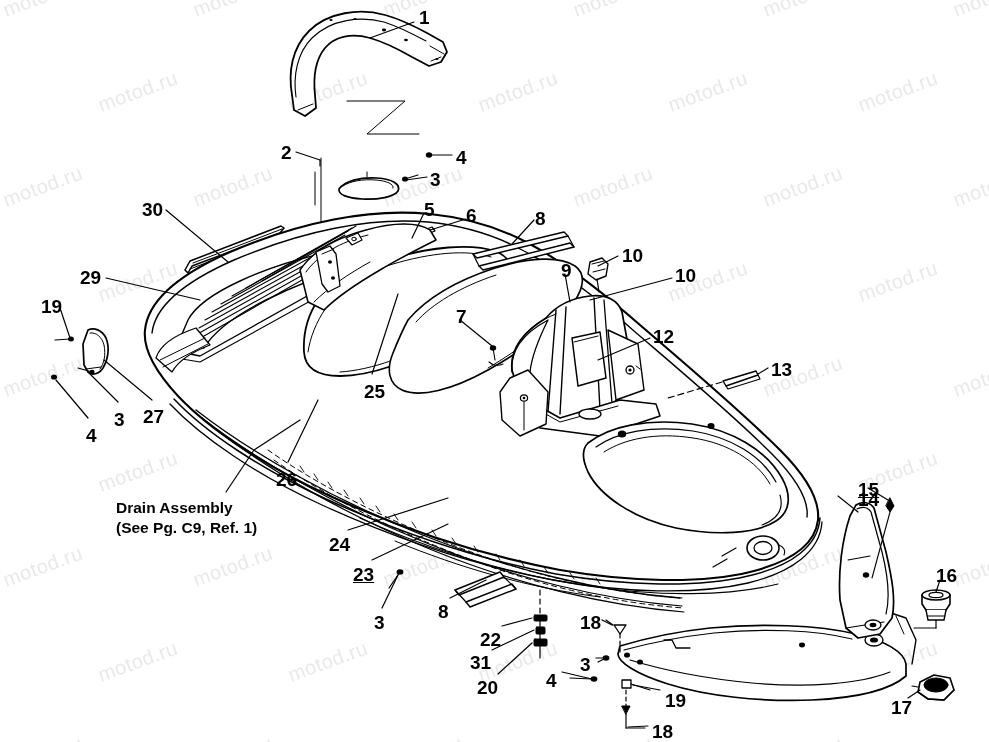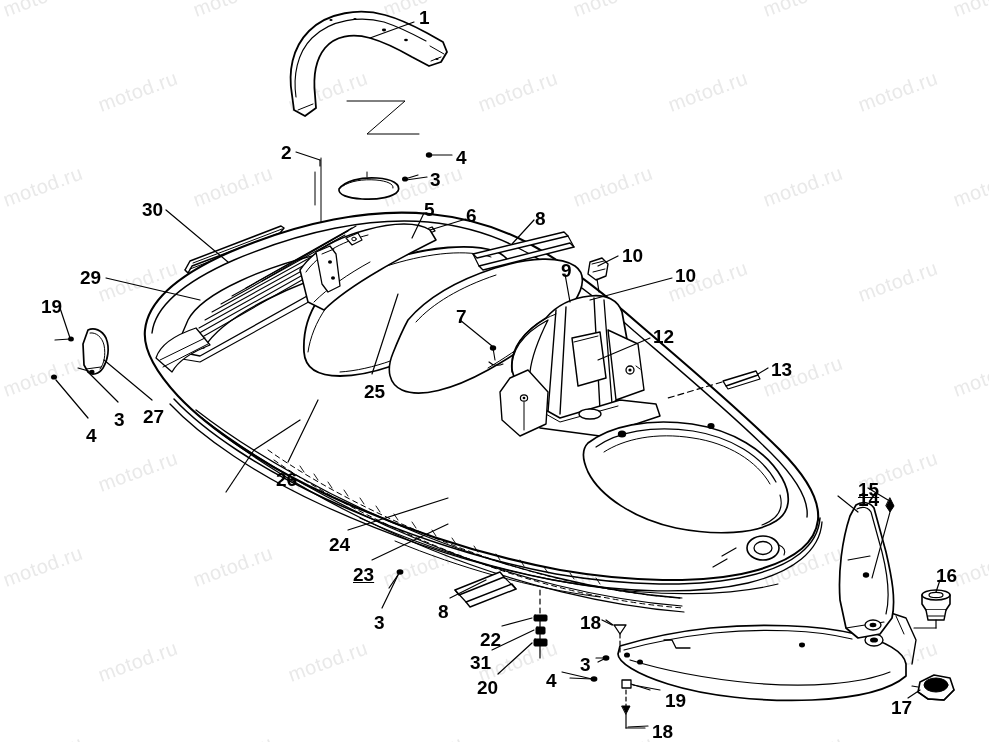--- a/index.html
+++ b/index.html
@@ -641,15 +641,19 @@
       <div class="callout" style="left: 438px; top: 602px;">8</div>
       <div class="callout" style="left: 580px; top: 613px;">18</div>
       <div class="callout" style="left: 480px; top: 630px;">22</div>
       <div class="callout" style="left: 470px; top: 653px;">31</div>
       <div class="callout" style="left: 580px; top: 655px;">3</div>
       <div class="callout" style="left: 477px; top: 678px;">20</div>
       <div class="callout" style="left: 546px; top: 671px;">4</div>
       <div class="callout" style="left: 665px; top: 691px;">19</div>
       <div class="callout" style="left: 891px; top: 698px;">17</div>
       <div class="callout" style="left: 652px; top: 722px;">18</div>
+      <div class="note" style="left: 116px; top: 498px;">
+        <div>Drain Assembly</div>
+        <div>(See Pg. C9, Ref. 1)</div>
+      </div>
     </div>
 
 </div>
 
 </body></html>

